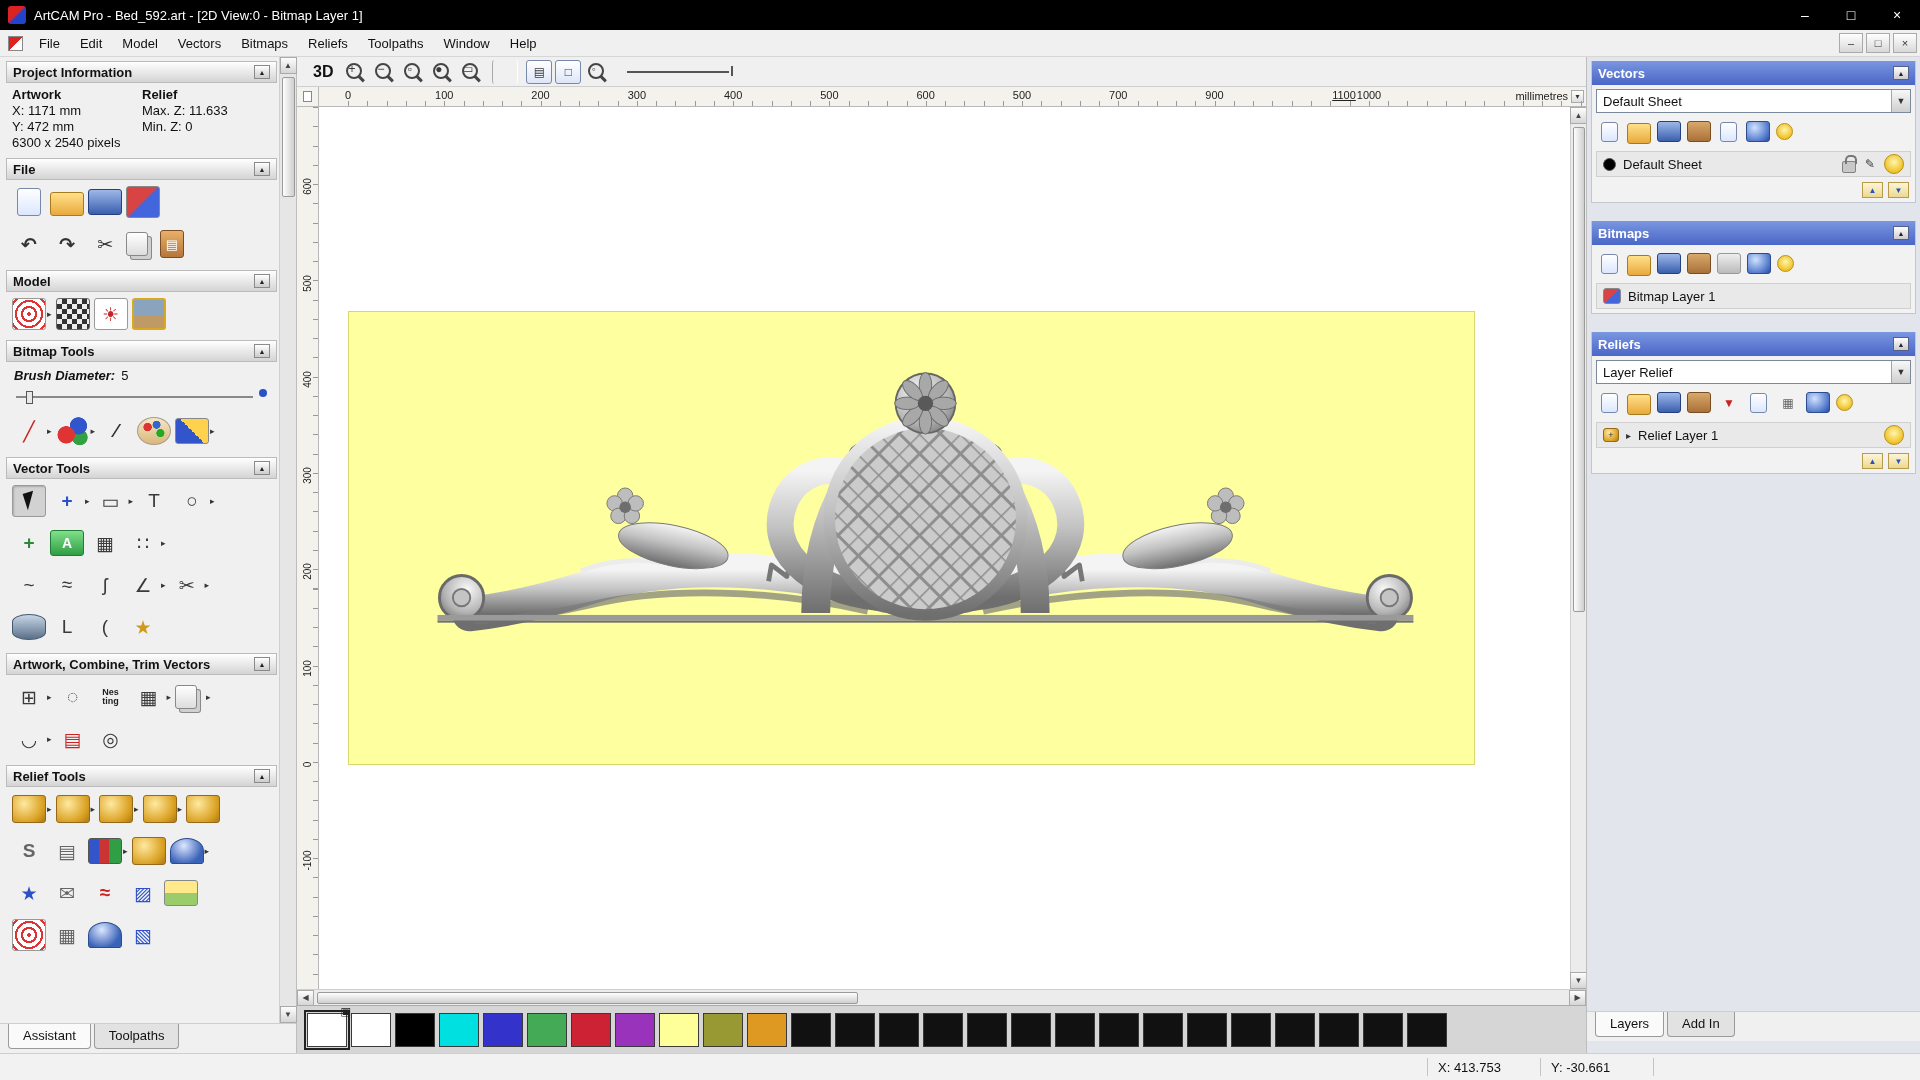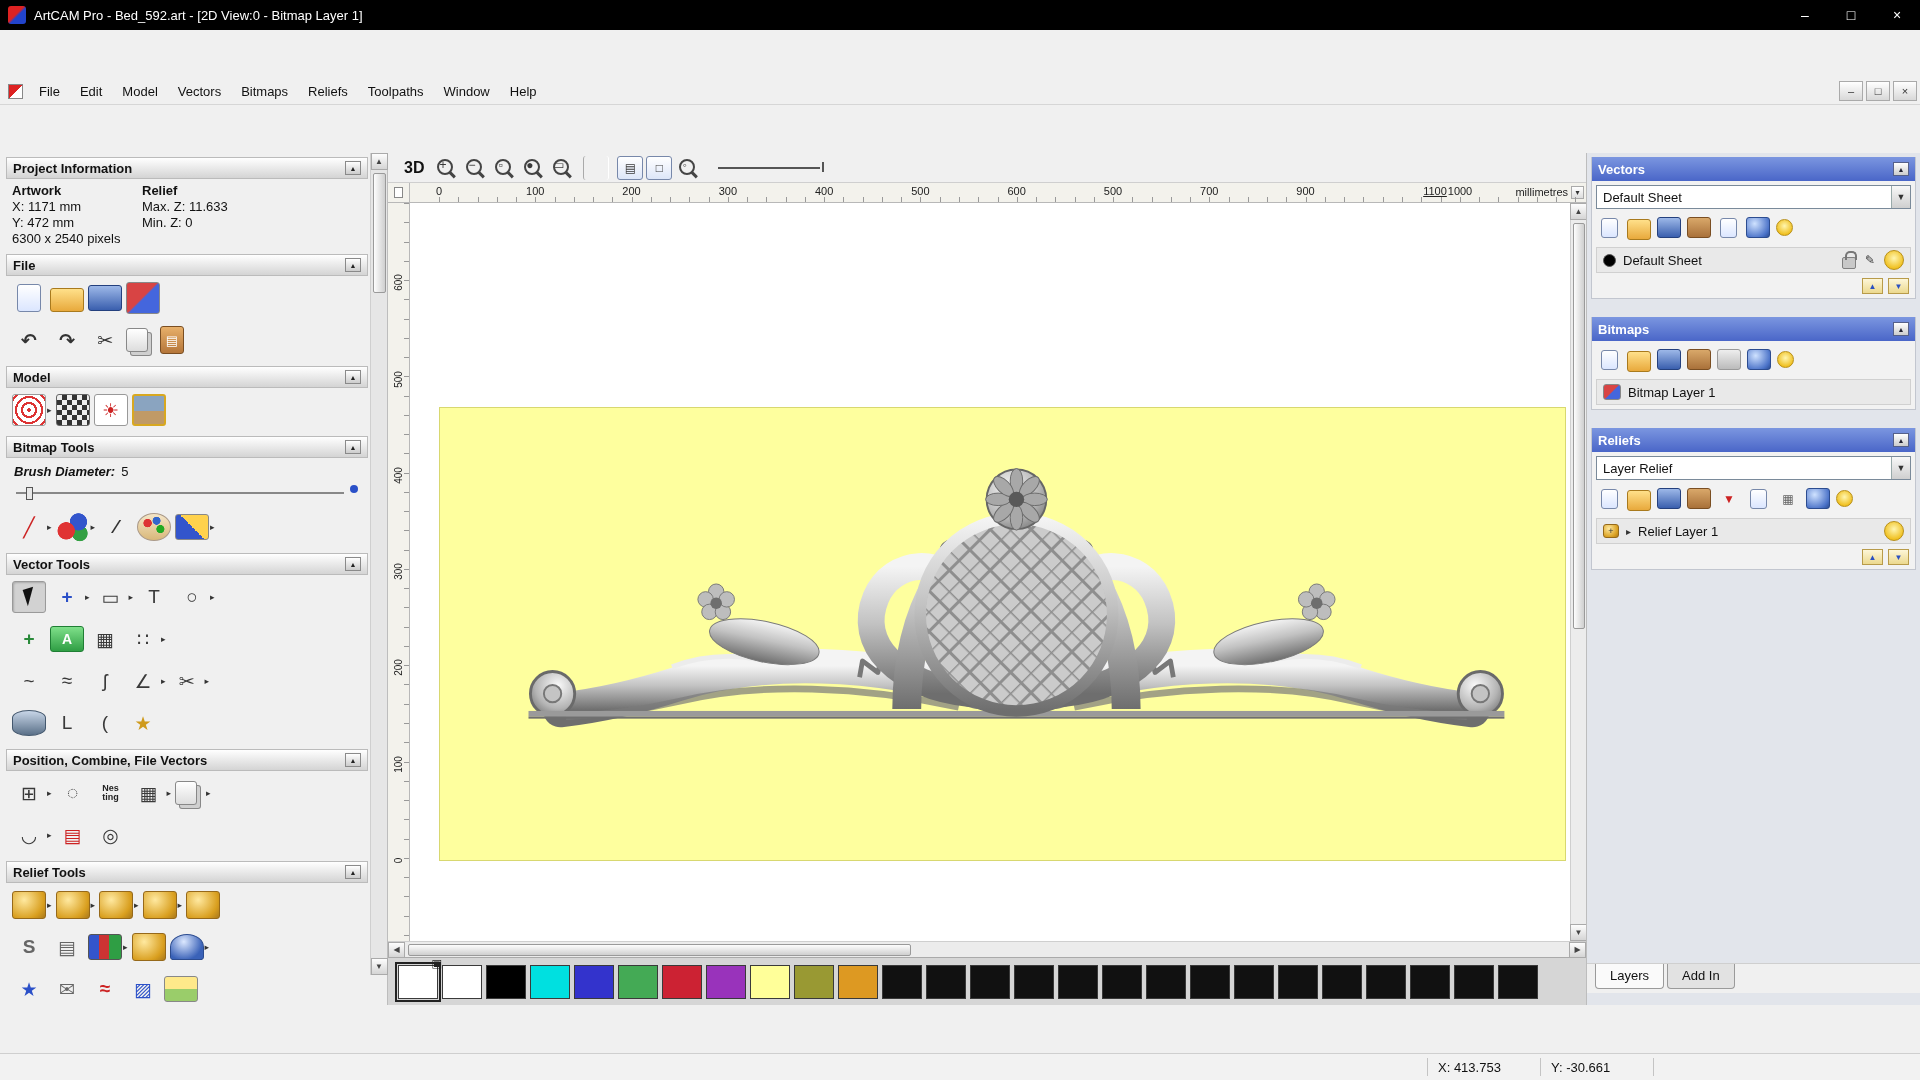--- a/index.html
+++ b/index.html
@@ -1,36 +1,36 @@
 <!DOCTYPE html>
 <html><head>
 <meta charset="utf-8">
 <style>
   * { box-sizing: border-box; margin: 0; padding: 0; }
   html,body { width:1920px; height:1080px; overflow:hidden; }
   body { font-family:"Liberation Sans","DejaVu Sans",sans-serif; font-size:13px; color:#111; background:#f0f0f0; }
-  #app { display:flex; flex-direction:column; height:100%;gap:48px; }
+  #app { display:flex; flex-direction:column; height:100%; }
 
   
   .titlebar { height:30px; background:#000; color:#fff; display:flex; align-items:center; flex:0 0 auto; }
   .titlebar .appicon { width:18px; height:18px; margin:0 8px; background:linear-gradient(135deg,#d22 0 45%,#24c 55%); border-radius:3px; }
   .titlebar .title { font-size:13px; }
   .titlebar .spacer { flex:1; }
   .winbtn { width:46px; height:30px; display:flex; align-items:center; justify-content:center; font-size:14px; color:#fff; }
 
   
   .menubar { height:27px; background:#f0f0f0; border-bottom:1px solid #d6d6d6; display:flex; align-items:center; flex:0 0 auto; }
   .mdi-doc { width:15px; height:15px; margin:0 6px 0 8px; background:linear-gradient(135deg,#d22 0 50%,#fff 50%); border:1px solid #888; }
   .menu-item { padding:4px 10px; cursor:default; }
   .menubar .spacer { flex:1; }
   .mdi-btn { width:24px; height:20px; margin-right:3px; border:1px solid #aaa; background:linear-gradient(#fff,#d8d8d8); display:flex; align-items:center; justify-content:center; font-size:11px; color:#333; }
 
   
   .main { flex:1; display:flex; min-height:0; }
-  .lpanel { width:388px; flex:0 0 auto; background:#f0f0f0; border-right:1px solid #bdbdbd; display:flex; flex-direction:column; position:relative; }
+  .lpanel { width:297px; flex:0 0 auto; background:#f0f0f0; border-right:1px solid #bdbdbd; display:flex; flex-direction:column; position:relative; }
   .center { flex:1; display:flex; flex-direction:column; min-width:0; }
   .rpanel { width:334px; flex:0 0 auto; background:#e2e5eb; border-left:1px solid #bdbdbd; display:flex; flex-direction:column; padding:4px 4px 0 4px; }
 
   
   .lp-content { flex:1; overflow:hidden; margin-right:17px; padding:4px 2px 0 6px; }
   .lp-h { height:22px; margin-top:6px; background:linear-gradient(#ffffff,#d4d4d4); border:1px solid #bbb; display:flex; align-items:center; padding:0 6px; font-weight:bold; }
   .lp-h:first-child { margin-top:0; }
   .lp-h .hspacer { flex:1; }
   .roll { width:16px; height:14px; background:linear-gradient(#fff,#ccc); border:1px solid #8a8a8a; display:flex; align-items:center; justify-content:center; font-size:7px; color:#222; }
   .pi-grid { display:grid; grid-template-columns:130px 1fr; padding:4px 2px 2px 6px; row-gap:1px; font-size:13px; }
@@ -290,21 +290,21 @@
             <span class="flyout">▸</span>
           </div>
         <div class="icorow">
             <span class="ic c-cyl"></span>
             <span class="ic ">L</span>
             <span class="ic ">(</span>
             <span class="ic c-goldglyph">★</span>
           </div>
 
         <div class="lp-h">
-          <span>Position, Combine, File Vectors</span>
+          <span>Artwork, Combine, Trim Vectors</span>
           <span class="hspacer"></span>
           <span class="roll">▲</span>
         </div>
         <div class="icorow">
             <span class="ic ">⊞</span>
             <span class="flyout">▸</span>
             <span class="ic ">◌</span>
             <span class="ic c-nest">Nes ting</span>
             <span class="ic ">▦</span>
             <span class="flyout">▸</span>
@@ -358,20 +358,24 @@
           </div>
       </div>
 
       <div class="lp-scroll">
         <span class="sb-btn">▲</span>
         <span class="sb-thumb"></span>
         <span class="fill"></span>
         <span class="sb-btn">▼</span>
       </div>
 
+      <div class="tabs">
+        <span class="tab active">Assistant</span>
+        <span class="tab">Toolpaths</span>
+      </div>
     </div>
 
     <div class="center">
       <div class="ctoolbar">
         <span class="btn3d">3D</span>
         <span style="display:flex;align-items:center;gap:3px;">
             <span class="ic mag">+</span>
             <span class="ic mag">−</span>
             <span class="ic mag">▫</span>
             <span class="ic mag">●</span>

